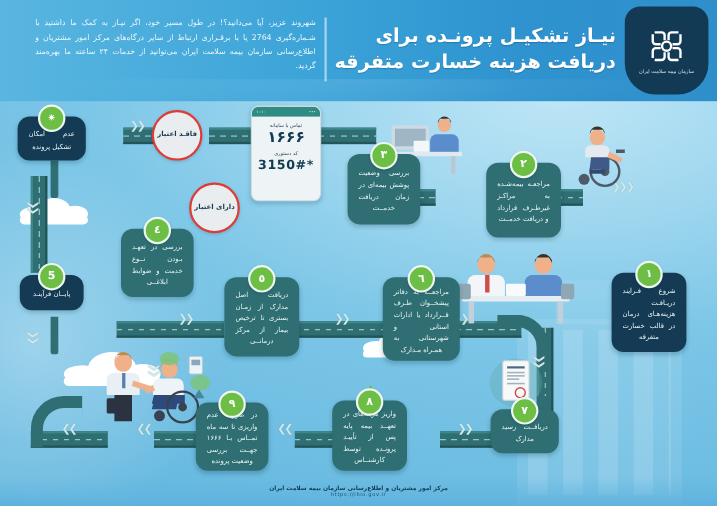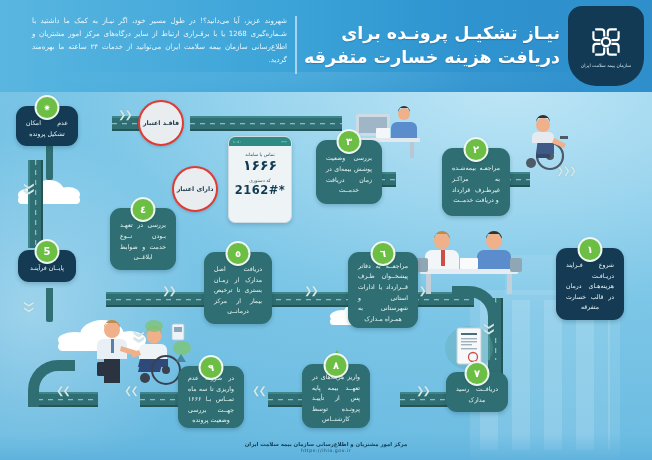--- a/index.html
+++ b/index.html
@@ -132,21 +132,21 @@
     background:#e9edf0;border:2.6px solid #e03a33;
     display:flex;align-items:center;justify-content:center;
     color:#1d3a4a;font-size:6.3px;font-weight:bold;line-height:1.5;
     text-align:center;direction:rtl;box-shadow:0 1px 3px rgba(0,40,60,.2);
   }
 
   
   .phone{
     position:absolute;left:228px;top:96px;width:62px;height:85px;
     background:#eef4f6;border-radius:7px;border:1.6px solid #cfdde2;
-    box-shadow:0 2px 4px rgba(0,50,70,.2);overflow:hidden;margin-top:40px;
+    box-shadow:0 2px 4px rgba(0,50,70,.2);overflow:hidden;
   }
   .phone .bar{
     height:9px;background:#2f8c84;display:flex;align-items:center;
     justify-content:space-between;padding:0 4px;box-sizing:border-box;
   }
   .phone .bar span{font-size:3.4px;color:#dff2ef;}
   .phone .body{padding:6px 4px;text-align:center;direction:rtl;}
   .phone .lbl{font-size:4.6px;color:#2a4c5c;margin-bottom:1px;}
   .phone .num{font-size:14px;font-weight:bold;color:#123b52;letter-spacing:.5px;line-height:1.1;}
   .phone .num.small{font-size:11.5px;}
@@ -195,21 +195,21 @@
       </svg>
       <div class="logo-caption">سازمان بیمه سلامت ایران</div>
     </div>
 
     <div class="title-block">
       <div class="title-line">نیـاز تشکیـل پرونـده برای</div>
       <div class="title-line">دریافت هزینه خسارت متفرقه</div>
     </div>
     <div class="title-divider"></div>
 
-    <div class="intro">شهروند عزیز، آیا می‌دانید؟! در طول مسیر خود، اگر نیـاز به کمک ما داشتید با شـماره‌گیری 1268 یا با برقـراری ارتباط از سایر درگاه‌های مرکز امور مشتریان و اطلاع‌رسانی سازمان بیمه سلامت ایران می‌توانید از خدمات ۲۴ ساعته ما بهره‌مند گردید.</div>
+    <div class="intro">شهروند عزیز، آیا می‌دانید؟! در طول مسیر خود، اگر نیـاز به کمک ما داشتید با شـماره‌گیری 2764 یا با برقـراری ارتباط از سایر درگاه‌های مرکز امور مشتریان و اطلاع‌رسانی سازمان بیمه سلامت ایران می‌توانید از خدمات ۲۴ ساعته ما بهره‌مند گردید.</div>
   </div>
 
   <div class="cloud-group" style="left:18px;top:176px;">
     <i style="left:0;top:12px;width:26px;height:14px;"></i>
     <i style="left:16px;top:4px;width:30px;height:22px;"></i>
     <i style="left:38px;top:11px;width:24px;height:15px;"></i>
     <i style="left:0;top:20px;width:62px;height:8px;border-radius:6px;"></i>
   </div>
   <div class="cloud-group" style="left:58px;top:318px;">
     <i style="left:0;top:14px;width:34px;height:16px;"></i>
@@ -372,21 +372,21 @@
 
   <div class="phone">
     <div class="bar">
       <span>•••</span>
       <span>۱۰:۱۰</span>
     </div>
     <div class="body">
       <div class="lbl">تماس با سامانه</div>
       <div class="num">۱۶۶۶</div>
       <div class="lbl" style="margin-top:5px;">کد دستوری</div>
-      <div class="num small">*2162#</div>
+      <div class="num small">*3150#</div>
     </div>
   </div>
 
   <div class="node navy" style="left:556px;top:248px;width:68px;height:72px;">
     <div class="badge">۱</div>
     <div class="txt">شروع فـرایند دریـافـت هزینه‌هـای درمان در قالب خسارت متفرقه</div>
   </div>
 
   <div class="node" style="left:442px;top:148px;width:68px;height:68px;">
     <div class="badge">۲</div>

